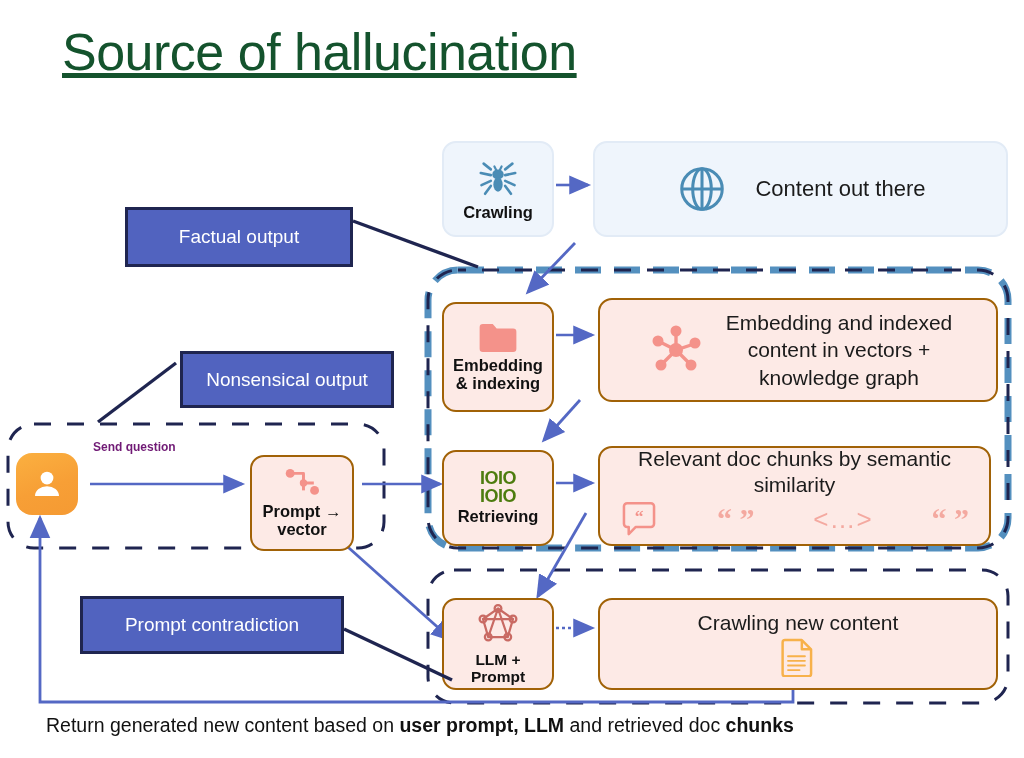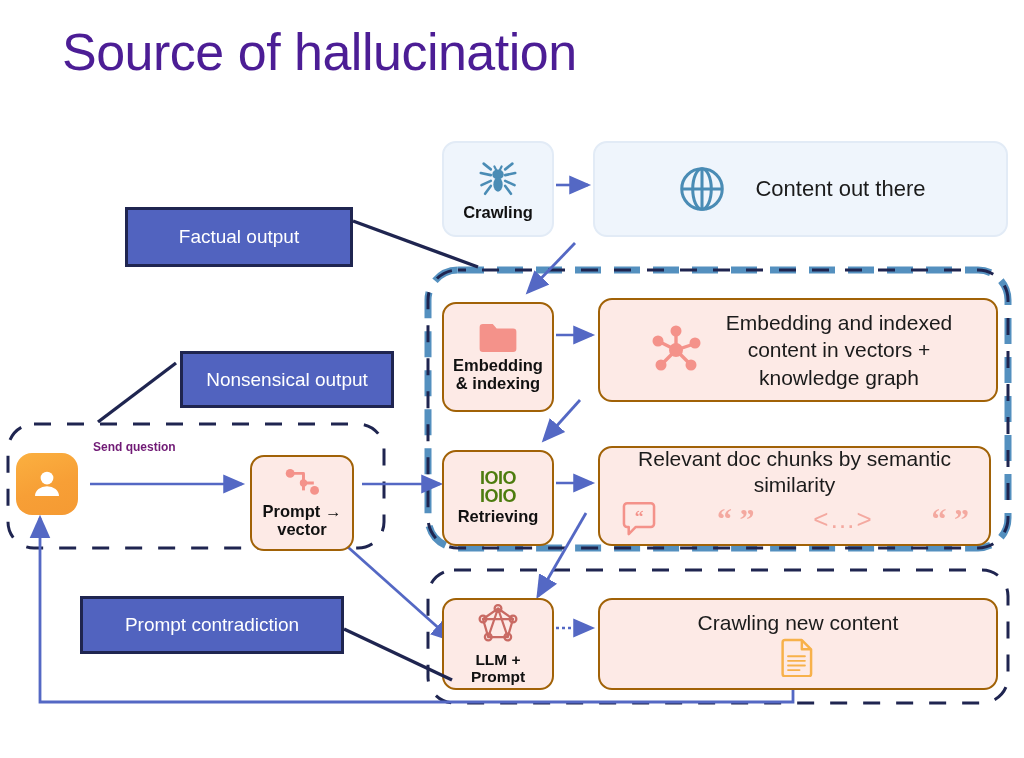--- a/index.html
+++ b/index.html
@@ -10,23 +10,24 @@
     background:#ffffff;
     font-family:"Liberation Sans", sans-serif;
     overflow:hidden;
     position:relative;
   }
   #stage { position:absolute; inset:0; }
 
   
   .title {
     position:absolute; left:62px; top:24px;
-    font-size:52px; font-weight:400; color:#4c1d95;
+    font-size:52px; font-weight:400; color:#14532d;
     letter-spacing:-0.5px; line-height:1.1;
     white-space:nowrap;
+    text-decoration:underline;
   }
 
   
   svg.layer { position:absolute; inset:0; width:1024px; height:758px; pointer-events:none; }
   svg.layer.under { z-index:1; }
   svg.layer.over  { z-index:4; }
 
   
   .card {
     position:absolute;
@@ -322,14 +323,17 @@
   </div>
 
   <div class="annot" style="left:180px; top:351px; width:214px; height:57px;">
     <span>Nonsensical output</span>
   </div>
 
   <div class="annot" style="left:80px; top:596px; width:264px; height:58px;">
     <span>Prompt contradiction</span>
   </div>
 
+  <div class="caption">
+    <span class="n">Return generated new content based on </span><b>user prompt, LLM</b><span class="n"> and retrieved doc </span><b>chunks</b>
+  </div>
 
 </div>
 
 </body></html>

